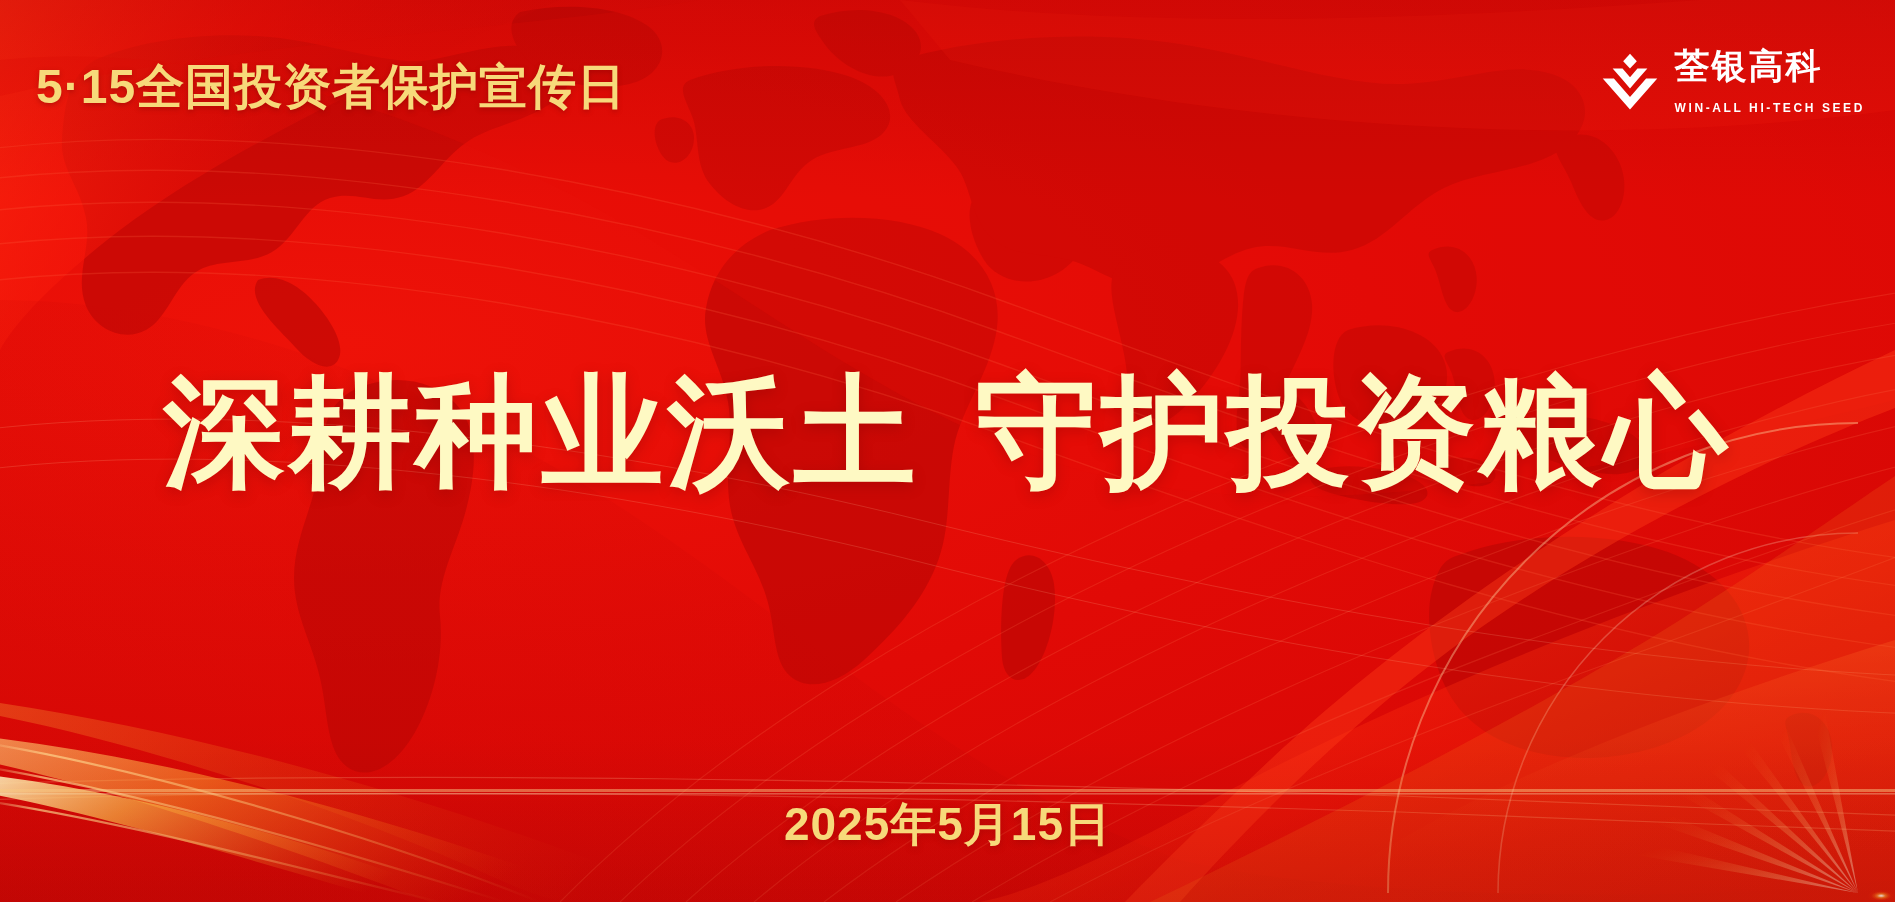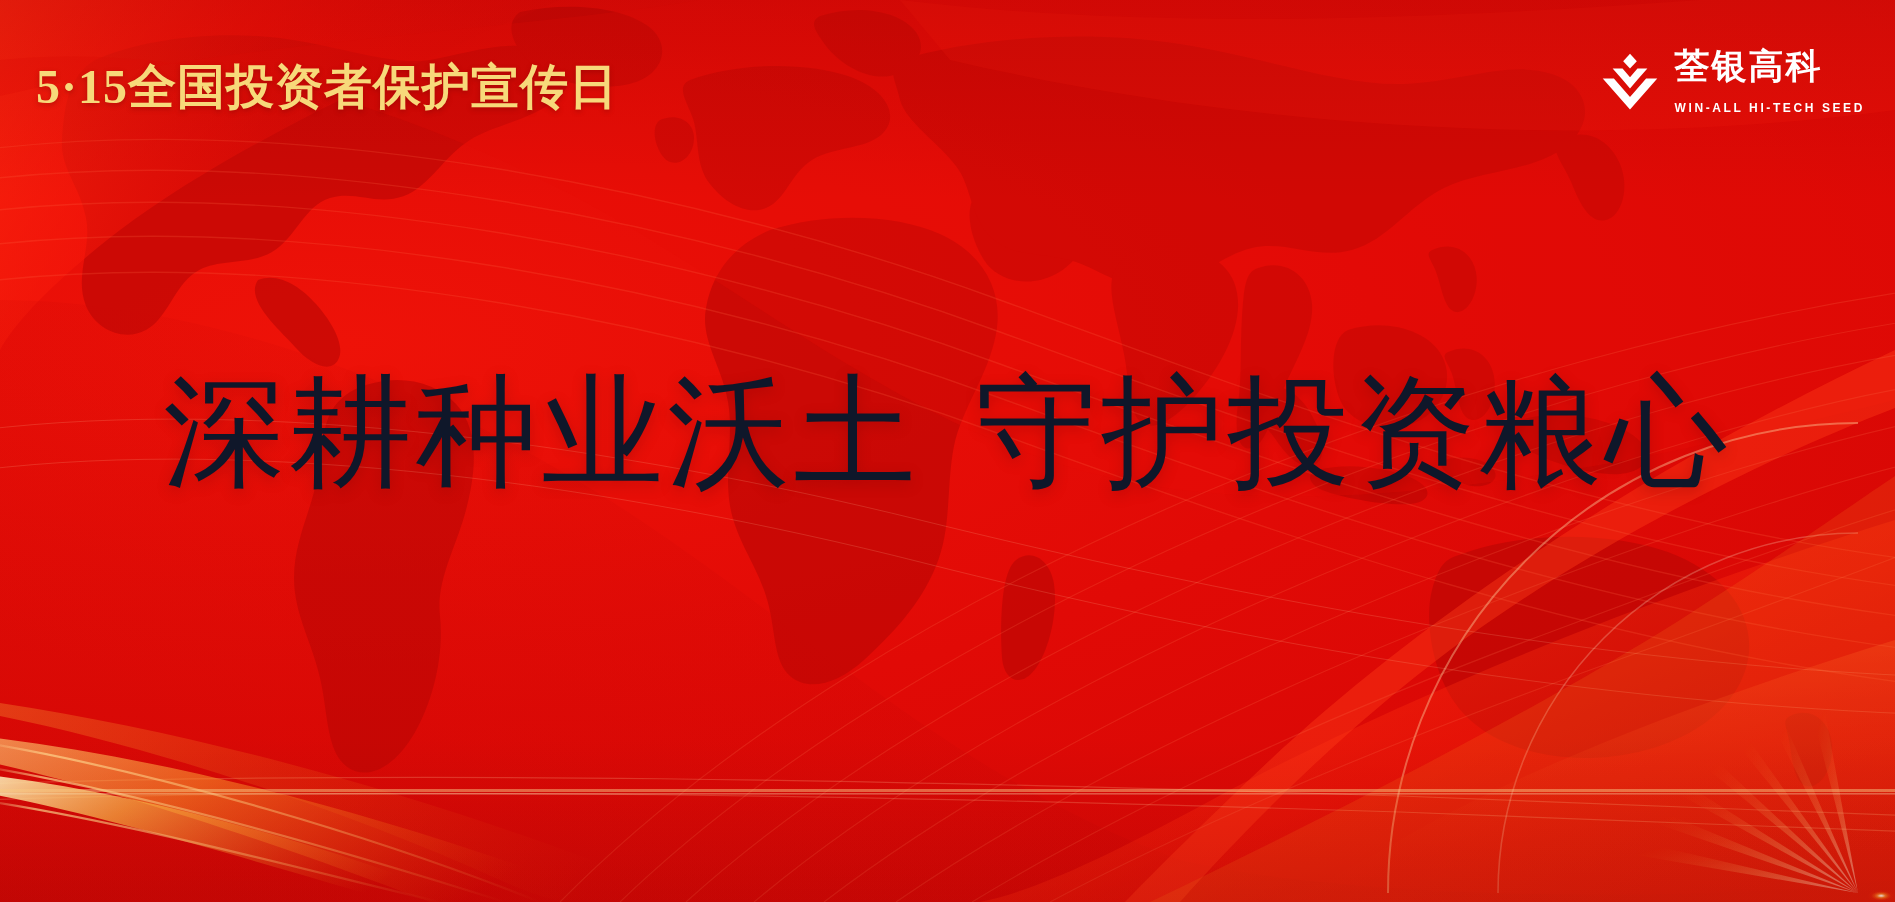--- a/index.html
+++ b/index.html
@@ -79,21 +79,20 @@
   .event-tag {
     position: absolute;
     left: 36px;
     top: 55px;
     font-size: 48px;
     font-weight: 700;
     letter-spacing: 1px;
     color: #f7d97a;
     white-space: nowrap;
     text-shadow: 0 2px 5px rgba(110,0,0,0.35);
-    font-family: Liberation Serif, serif;
   }
 
   .brand {
     position: absolute;
     right: 30px;
     top: 48px;
     display: flex;
     align-items: center;
     gap: 14px;
   }
@@ -126,22 +125,22 @@
     white-space: nowrap;
   }
 
   .headline {
     position: absolute;
     left: 0;
     right: 0;
     top: 352px;
     text-align: center;
     font-size: 122px;
-    font-weight: 400;
-    color: #0f172a;
+    font-weight: 700;
+    color: #fef9c3;
     letter-spacing: 4px;
     white-space: nowrap;
     text-shadow: 0 4px 14px rgba(120,0,0,0.30);
   }
   .headline .gap { display: inline-block; width: 56px; }
 
   .date {
     position: absolute;
     left: 0;
     right: 0;
@@ -424,15 +423,16 @@
       <div class="brand-text">
         <div class="brand-cn">荃银高科</div>
         <div class="brand-en">WIN-ALL HI-TECH SEED</div>
       </div>
     </div>
 
     <div class="headline">
       <span>深耕种业沃土</span><span class="gap"></span><span>守护投资粮心</span>
     </div>
 
+    <div class="date">2025年5月15日</div>
 
   </div>
 </div>
 
 </body></html>

